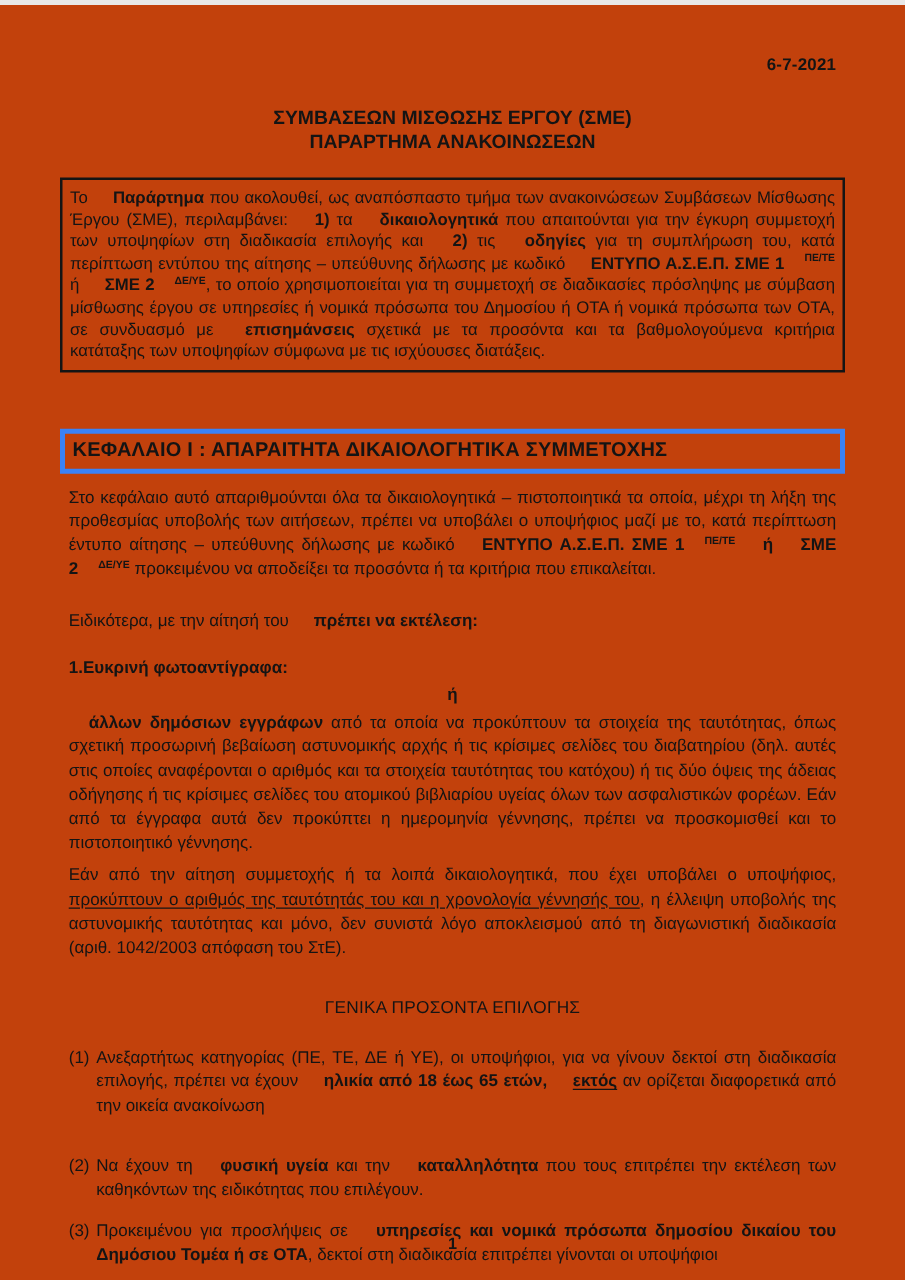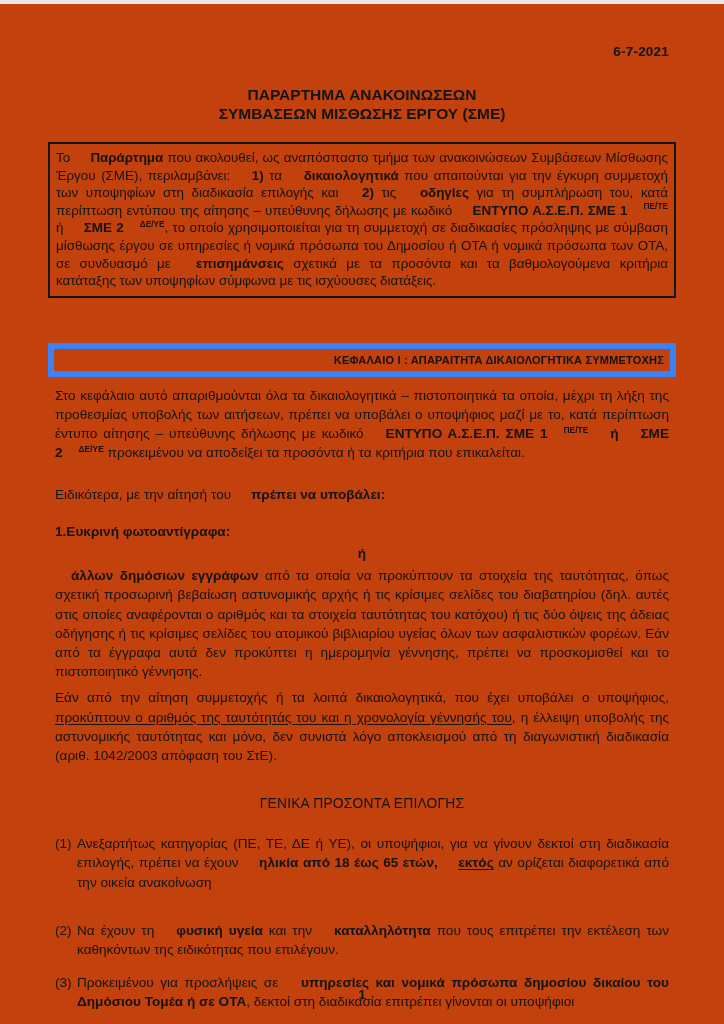--- a/index.html
+++ b/index.html
@@ -43,25 +43,25 @@
     margin: 19px -7px 0 -7px;
     border: 2px solid #141414;
     padding: 5px 6px 6px 6px;
     font-size: 13.4px;
     line-height: 17.6px;
     text-align: justify;
   }
 
   .chapter-box {
     margin: 45px -7px 0 -7px;
-    border: 6px solid #3b82f6;
+    border: 4px solid #3b82f6;
     padding: 5px 6px;
-    text-align: right;
+    text-align: left;
     font-weight: 700;
-    font-size: 11px;
+    font-size: 16px;
     letter-spacing: 0.2px;
   }
 
   .para {
     font-size: 13.6px;
     line-height: 19.2px;
     text-align: justify;
   }
 
   .p-chapter-intro { margin-top: 9px; }
@@ -109,35 +109,35 @@
 </style>
 </head>
 <body>
 
 <div class="page">
   <div class="content">
 
     <div class="date-line">6-7-2021</div>
 
     <div class="doc-title">
+      <div>ΣΥΜΒΑΣΕΩΝ ΜΙΣΘΩΣΗΣ ΕΡΓΟΥ (ΣΜΕ)</div>
       <div>ΠΑΡΑΡΤΗΜΑ ΑΝΑΚΟΙΝΩΣΕΩΝ</div>
-      <div>ΣΥΜΒΑΣΕΩΝ ΜΙΣΘΩΣΗΣ ΕΡΓΟΥ (ΣΜΕ)</div>
     </div>
 
     <div class="intro-box">
       <p class="para" style="font-size:inherit;line-height:inherit"><span>Το </span><span class="sb">Παράρτημα</span><span> που ακολουθεί, ως αναπόσπαστο τμήμα των ανακοινώσεων Συμβάσεων Μίσθωσης Έργου (ΣΜΕ), περιλαμβάνει: </span><span class="sb">1)</span><span> τα </span><span class="sb">δικαιολογητικά</span><span> που απαιτούνται για την έγκυρη συμμετοχή των υποψηφίων στη διαδικασία επιλογής και </span><span class="sb">2)</span><span> τις </span><span class="sb">οδηγίες</span><span> για τη συμπλήρωση του, κατά περίπτωση εντύπου της αίτησης – υπεύθυνης δήλωσης με κωδικό </span><span class="sb">ΕΝΤΥΠΟ Α.Σ.Ε.Π. ΣΜΕ 1</span><span class="sb sp">ΠΕ/ΤΕ</span><span> ή </span><span class="sb">ΣΜΕ 2</span><span class="sb sp">ΔΕ/ΥΕ</span><span>, το οποίο χρησιμοποιείται για τη συμμετοχή σε διαδικασίες πρόσληψης με σύμβαση μίσθωσης έργου σε υπηρεσίες ή νομικά πρόσωπα του Δημοσίου ή ΟΤΑ ή νομικά πρόσωπα των ΟΤΑ, σε συνδυασμό με </span><span class="sb">επισημάνσεις</span><span> σχετικά με τα προσόντα και τα βαθμολογούμενα κριτήρια κατάταξης των υποψηφίων σύμφωνα με τις ισχύουσες διατάξεις.</span></p>
     </div>
 
     <div class="chapter-box">
       <span>ΚΕΦΑΛΑΙΟ Ι : ΑΠΑΡΑΙΤΗΤΑ ΔΙΚΑΙΟΛΟΓΗΤΙΚΑ ΣΥΜΜΕΤΟΧΗΣ</span>
     </div>
 
     <p class="para p-chapter-intro"><span>Στο κεφάλαιο αυτό απαριθμούνται όλα τα δικαιολογητικά – πιστοποιητικά τα οποία, μέχρι τη λήξη της προθεσμίας υποβολής των αιτήσεων, πρέπει να υποβάλει ο υποψήφιος μαζί με το, κατά περίπτωση έντυπο αίτησης – υπεύθυνης δήλωσης με κωδικό </span><span class="sb">ΕΝΤΥΠΟ Α.Σ.Ε.Π. ΣΜΕ 1</span><span class="sb sp">ΠΕ/ΤΕ</span><span class="sb"> ή </span><span class="sb">ΣΜΕ 2</span><span class="sb sp">ΔΕ/ΥΕ</span><span> προκειμένου να αποδείξει τα προσόντα ή τα κριτήρια που επικαλείται.</span></p>
 
-    <p class="para p-submit"><span>Ειδικότερα, με την αίτησή του </span><span class="sb">πρέπει να υποβάλει:</span></p>
+    <p class="para p-submit"><span>Ειδικότερα, με την αίτησή του </span><span class="sb">πρέπει να εκτέλεση:</span></p>
 
     <p class="h-photocopies">1.Ευκρινή φωτοαντίγραφα:</p>
 
 
     <p class="or-line">ή</p>
 
     <p class="para p-otherdocs"><span class="sb">άλλων δημόσιων εγγράφων</span><span> από τα οποία να προκύπτουν τα στοιχεία της ταυτότητας, όπως σχετική προσωρινή βεβαίωση αστυνομικής αρχής ή τις κρίσιμες σελίδες του διαβατηρίου (δηλ. αυτές στις οποίες αναφέρονται ο αριθμός και τα στοιχεία ταυτότητας του κατόχου) ή τις δύο όψεις της άδειας οδήγησης ή τις κρίσιμες σελίδες του ατομικού βιβλιαρίου υγείας όλων των ασφαλιστικών φορέων. Εάν από τα έγγραφα αυτά δεν προκύπτει η ημερομηνία γέννησης, πρέπει να προσκομισθεί και το πιστοποιητικό γέννησης.</span></p>
 
     <p class="para p-note"><span>Εάν από την αίτηση συμμετοχής ή τα λοιπά δικαιολογητικά, που έχει υποβάλει ο υποψήφιος, </span><span class="su">προκύπτουν ο αριθμός της ταυτότητάς του και η χρονολογία γέννησής του</span><span>, η έλλειψη υποβολής της αστυνομικής ταυτότητας και μόνο, δεν συνιστά λόγο αποκλεισμού από τη διαγωνιστική διαδικασία (αριθ. 1042/2003 απόφαση του ΣτΕ).</span></p>
 

